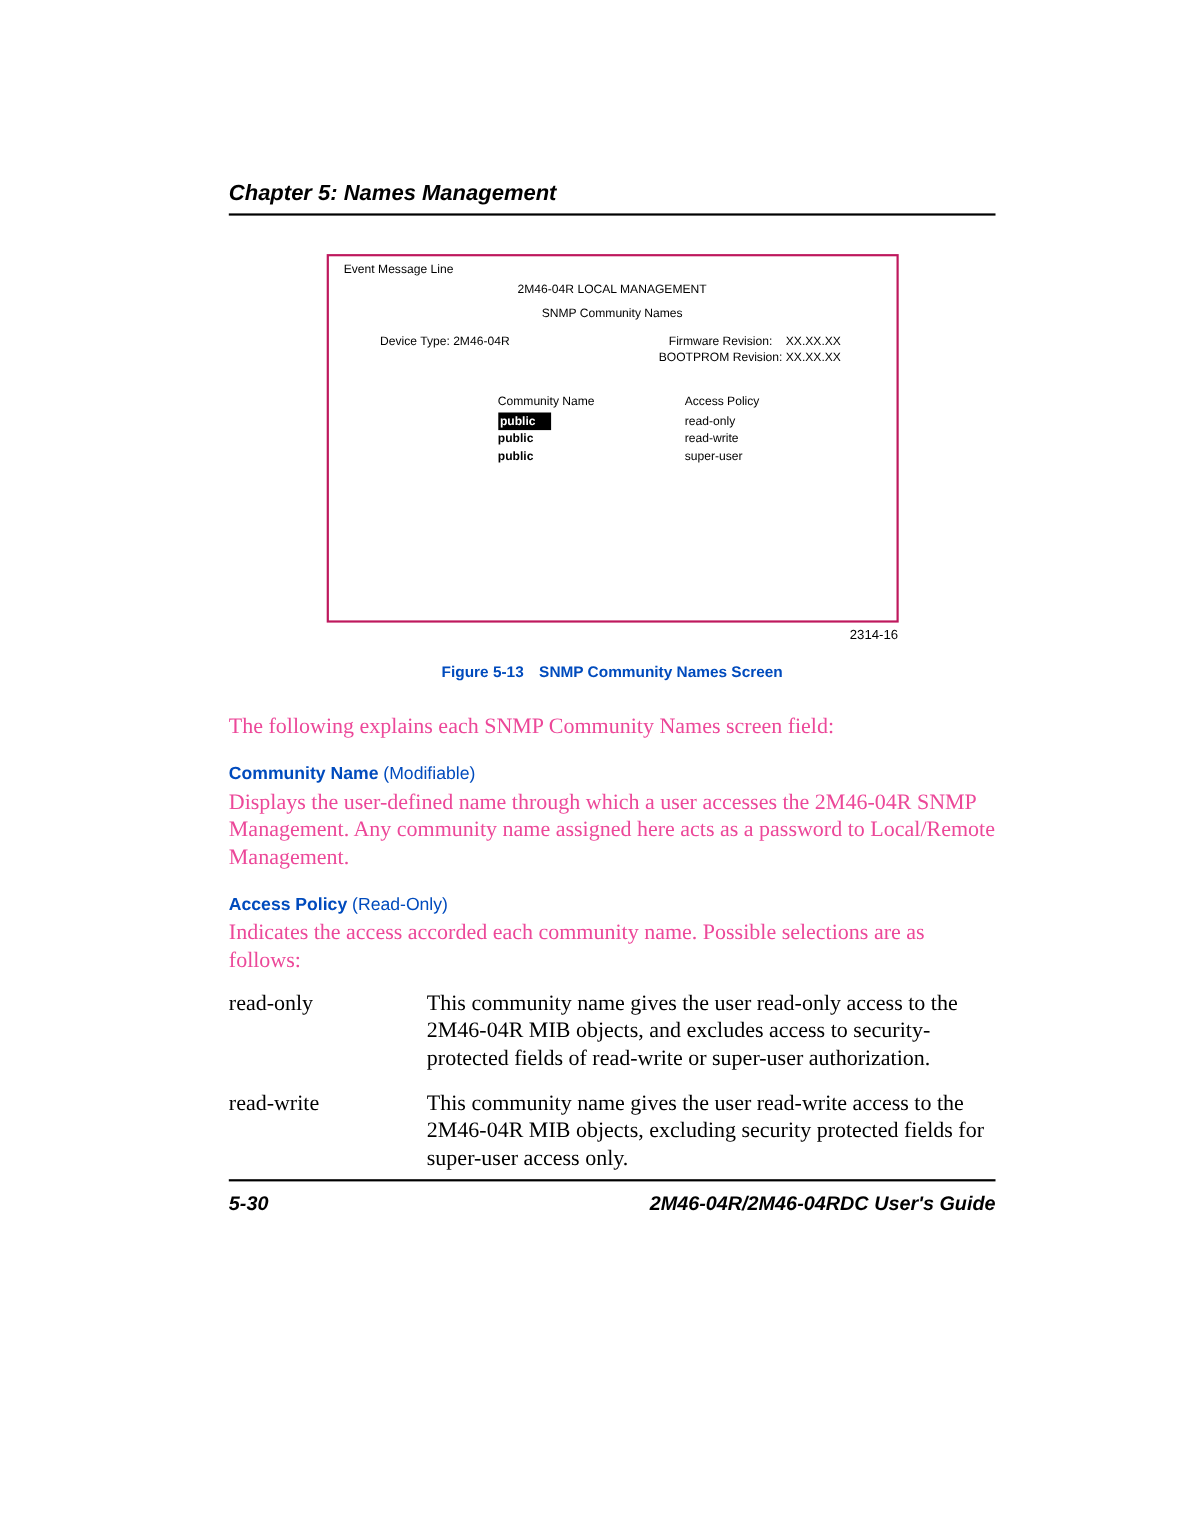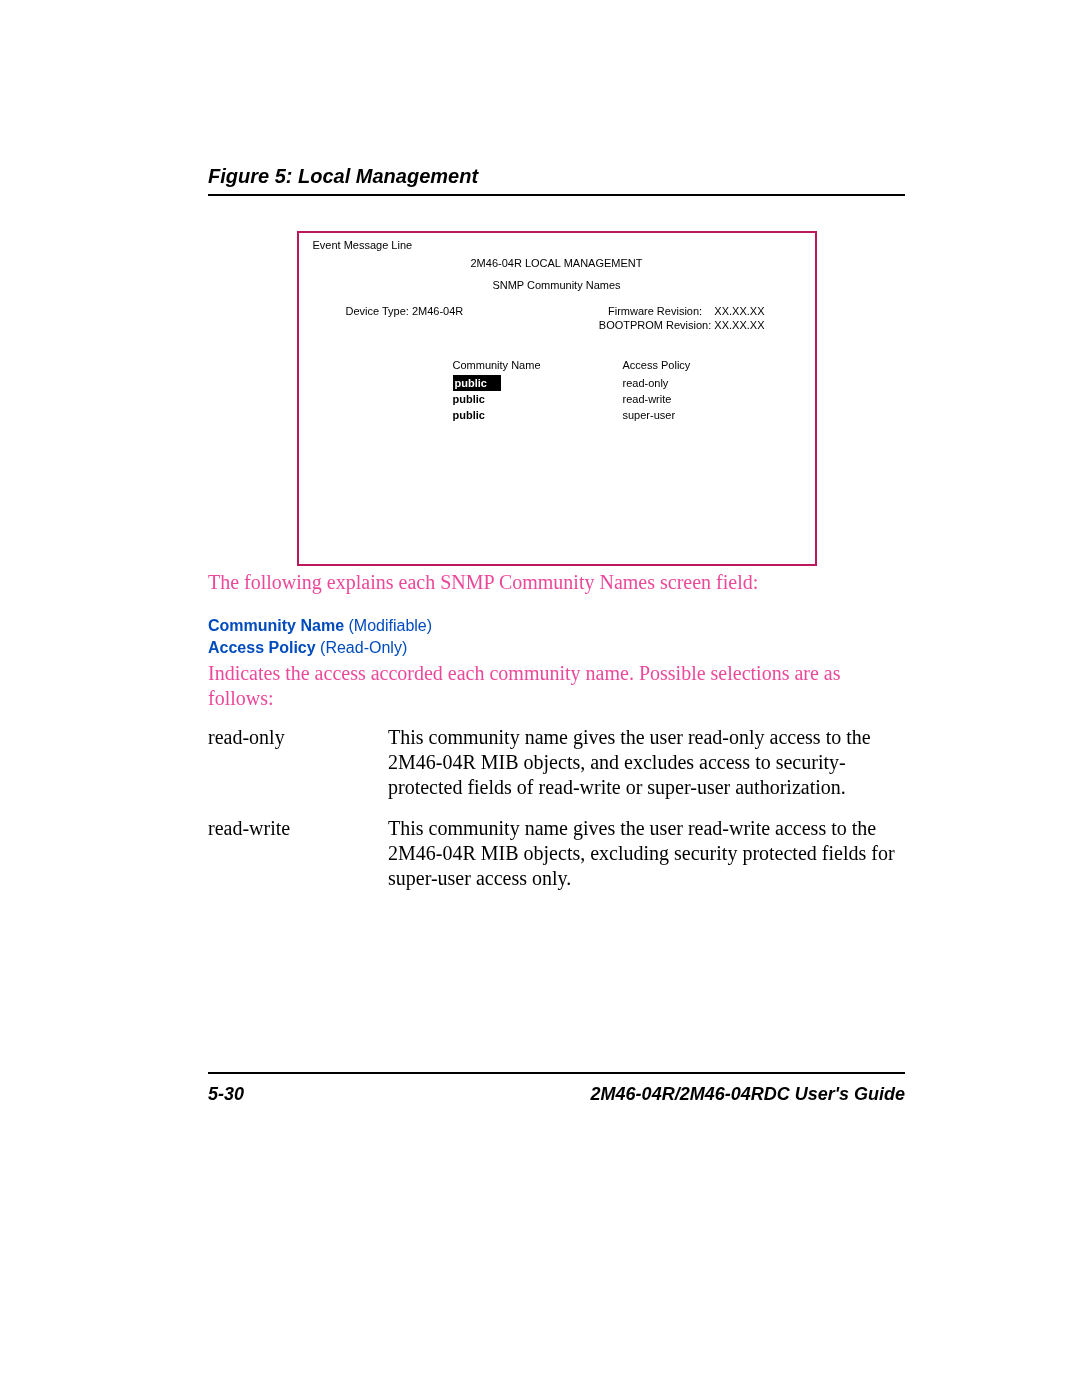--- a/index.html
+++ b/index.html
@@ -46,21 +46,21 @@
 
   .footer { position: absolute; left: 208px; right: 175px; bottom: 292px; }
   .footer-rule { border: none; border-top: 2.5px solid #000; }
   .footer-line { display: flex; justify-content: space-between; font-family: Arial, sans-serif; font-weight: bold; font-style: italic; font-size: 18px; margin-top: 10px; }
 </style>
 </head>
 <body>
 
 <div class="page">
 
-  <div class="header-title">Figure 5: Local Management</div>
+  <div class="header-title">Chapter 5: Names Management</div>
   <hr class="header-rule">
 
   <div class="screen-box">
     <div class="evt-msg">Event Message Line</div>
     <div class="centered title-line">2M46-04R LOCAL MANAGEMENT</div>
     <div class="centered sub-line">SNMP Community Names</div>
 
     <div class="device-row">
       <div class="device-left">Device Type: 2M46-04R</div>
       <div class="device-right">
@@ -83,27 +83,30 @@
       <div class="col col-right">
         <div class="cell cell-h">Access Policy</div>
         <div class="cell">read-only</div>
         <div class="cell">read-write</div>
         <div class="cell">super-user</div>
       </div>
     </div>
 
   </div>
 
+  <div class="figure-number">2314-16</div>
+  <div class="figure-caption">Figure 5-13 SNMP Community Names Screen</div>
 
   <div class="body-text">The following explains each SNMP Community Names screen field:</div>
 
   <div class="field-heading">
     <span>Community Name</span>
     <span class="modifier">(Modifiable)</span>
   </div>
+  <div class="body-text">Displays the user-defined name through which a user accesses the 2M46-04R SNMP Management. Any community name assigned here acts as a password to Local/Remote Management.</div>
 
   <div class="field-heading">
     <span>Access Policy</span>
     <span class="modifier">(Read-Only)</span>
   </div>
   <div class="body-text" style="margin-bottom:14px;">Indicates the access accorded each community name. Possible selections are as follows:</div>
 
   <div class="def-table">
     <div class="def-row">
       <div class="def-term">read-only</div>

